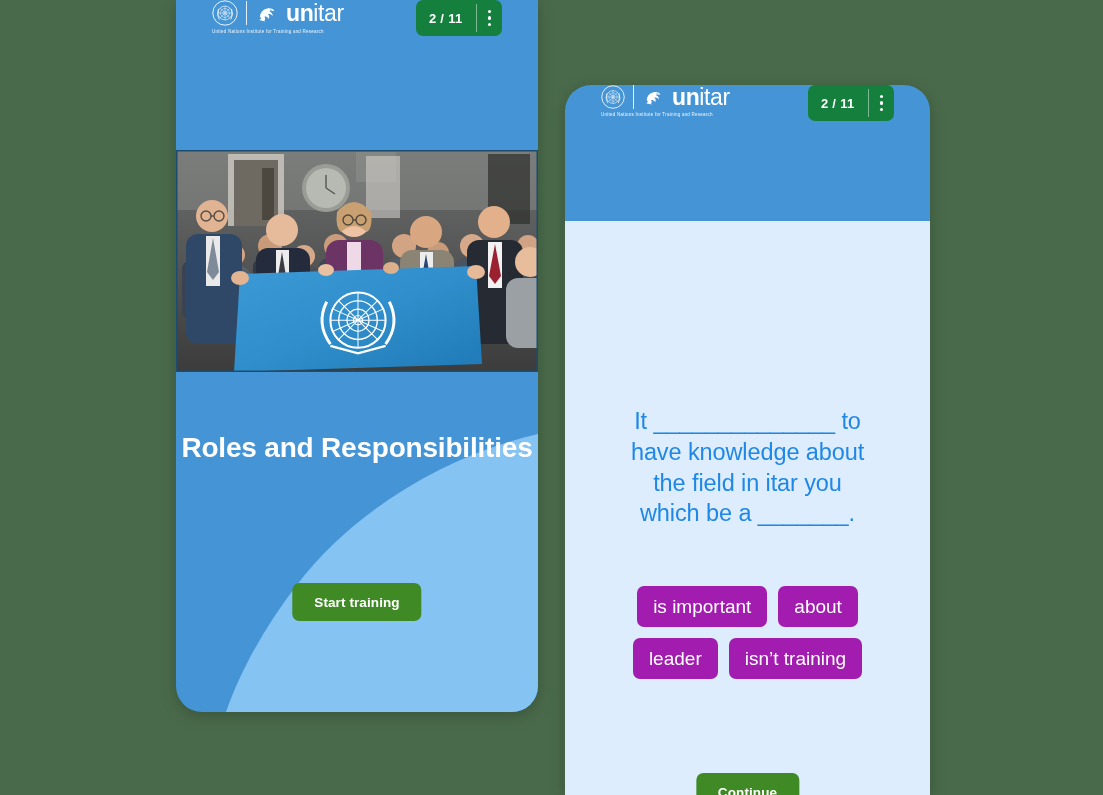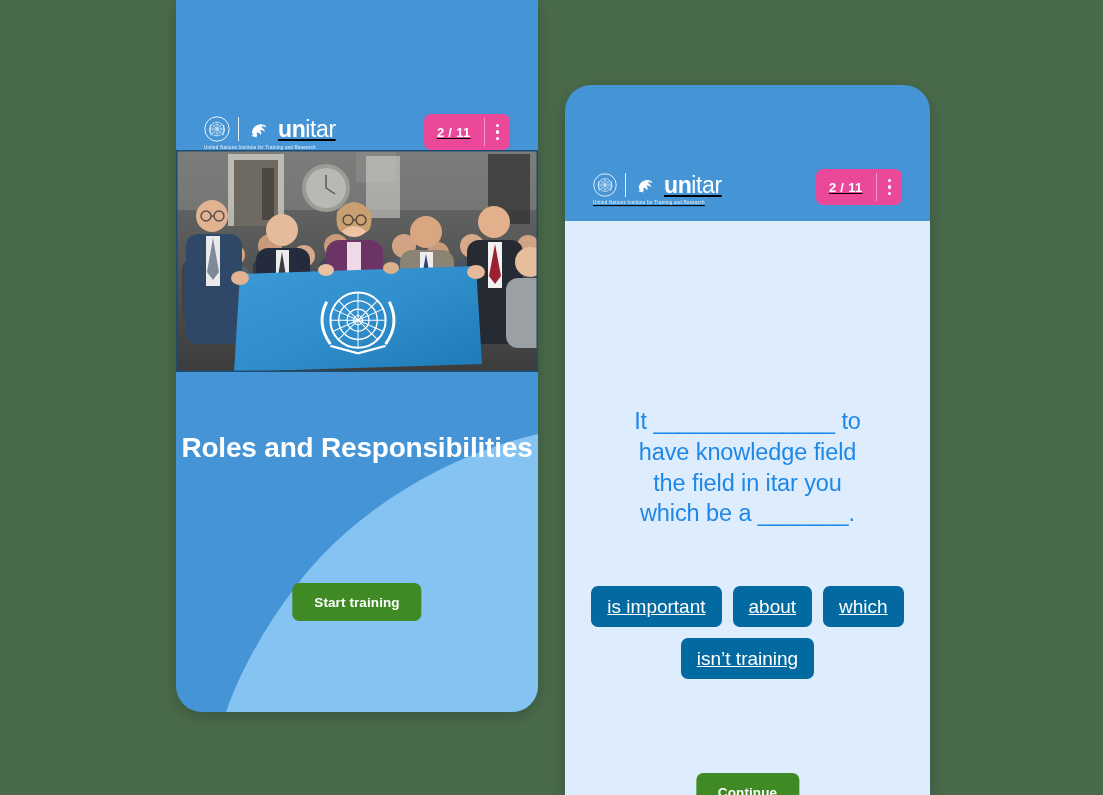--- a/index.html
+++ b/index.html
@@ -35,25 +35,24 @@
     width: 365px;
     height: 710px;
     border-radius: 26px 26px 0 0;
   }
 
   
   .phone-header {
     position: relative;
     height: 100%;
     display: flex;
-    align-items: flex-end;
+    align-items: flex-start;
     justify-content: space-between;
-    padding: 0 28px;
+    padding: 0 36px;
     box-sizing: border-box;
-    text-decoration: underline;
   }
   #phone-start .header-wrap { height: 150px; }
   #phone-quiz  .header-wrap { height: 120px; }
 
   
   .logo {
     display: flex;
     flex-direction: column;
     align-items: flex-start;
     user-select: none;
@@ -86,21 +85,21 @@
     margin-top: 3px;
     white-space: nowrap;
     transform: scale(1.02);
     transform-origin: left top;
   }
 
   
   .progress-pill {
     display: flex;
     align-items: stretch;
-    background: #ec4899;
+    background: #15803d;
     border-radius: 7px;
     height: 36px;
     overflow: hidden;
   }
   .progress-count {
     display: flex;
     align-items: center;
     justify-content: center;
     color: #ffffff;
     font-size: 13px;
@@ -215,35 +214,34 @@
     left: 26px;
     top: 365px;
     width: 313px;
     display: flex;
     flex-wrap: wrap;
     gap: 11px;
     justify-content: center;
     align-content: flex-start;
   }
   .chip {
-    background: #0369a1;
+    background: #a21caf;
     color: #ffffff;
     border: none;
     border-radius: 7px;
     font-family: "Liberation Sans", sans-serif;
     font-size: 19px;
     font-weight: 400;
     line-height: 1;
     padding: 0 16px;
     height: 41px;
     display: inline-flex;
     align-items: center;
     cursor: pointer;
     white-space: nowrap;
-    text-decoration: underline;
   }
   .quiz-footer {
     position: absolute;
     left: 0;
     top: 652px;
     width: 365px;
     height: 143px;
   }
   #continue-button {
     position: absolute;
@@ -484,29 +482,29 @@
           <i></i>
         </div>
       </div>
 
     </div>
   </div>
 
   <div class="quiz-body">
     <div class="quiz-question">
       <div>It ______________ to</div>
-      <div>have knowledge field</div>
+      <div>have knowledge about</div>
       <div>the field in itar you</div>
       <div>which be a _______.</div>
     </div>
 
     <div class="chips">
       <button class="chip">is important</button>
       <button class="chip">about</button>
-      <button class="chip">which</button>
+      <button class="chip">leader</button>
       <button class="chip">isn’t training</button>
     </div>
   </div>
 
   <div class="quiz-footer">
     <button class="btn-green" id="continue-button">Continue</button>
   </div>
 
 </div>
 

